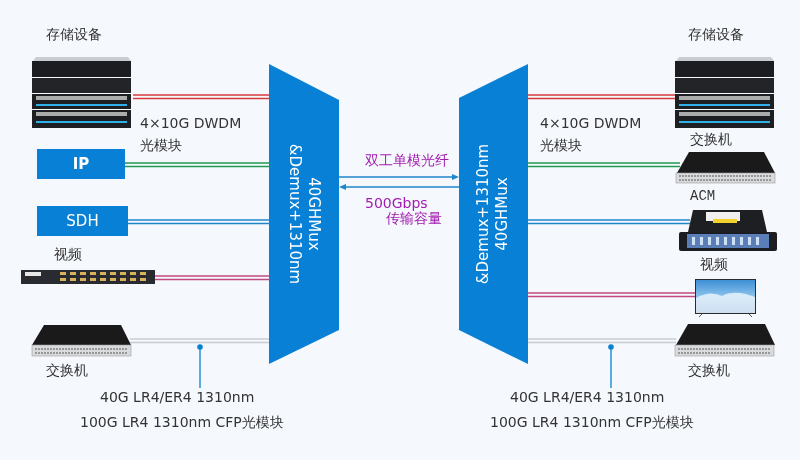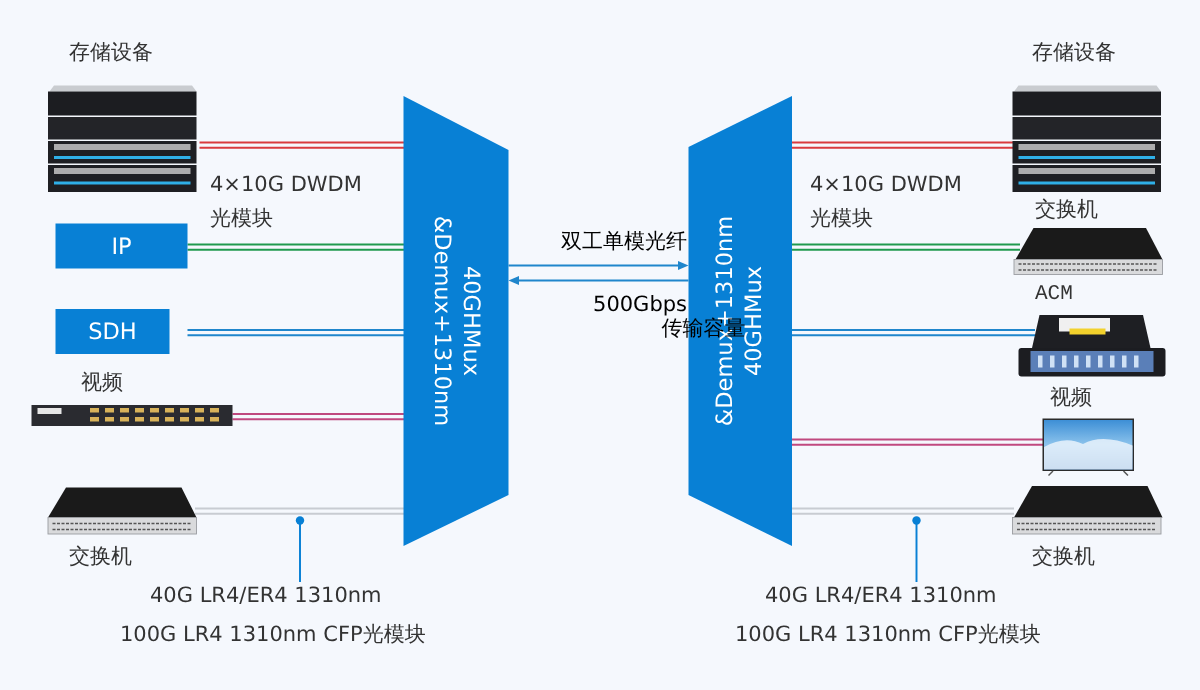--- a/index.html
+++ b/index.html
@@ -3,21 +3,21 @@
 <meta charset="utf-8">
 <style>
   html, body { margin:0; padding:0; }
   body { width:800px; height:460px; background:#f5f8fd; position:relative; overflow:hidden;
          font-family:"DejaVu Sans","Liberation Sans",sans-serif; color:#333; }
   .lbl { position:absolute; font-size:14px; color:#333; white-space:nowrap; }
   .box { position:absolute; background:#0880d5; color:#fff; font-size:15px;
          display:flex; align-items:center; justify-content:center; }
   svg.diagram { position:absolute; left:0; top:0; }
   .vtext { position:absolute; color:#fff; font-size:15px; line-height:19px; white-space:nowrap; text-align:center; }
-  .midtext { position:absolute; font-size:14px; color:#000000; text-align:right; white-space:nowrap; }
+  .midtext { position:absolute; font-size:14px; color:#a21caf; text-align:left; white-space:nowrap;margin-left:25px; }
 </style>
 </head>
 <body>
 
 <svg class="diagram" width="800" height="460" viewBox="0 0 800 460">
 
   <g>
     <line x1="133" y1="95" x2="270" y2="95" stroke="#d93a3e" stroke-width="1.3"></line>
     <line x1="133" y1="98.5" x2="270" y2="98.5" stroke="#d93a3e" stroke-width="1.3"></line>
   </g>
@@ -189,22 +189,22 @@
     <rect x="675" y="345" width="99" height="11" fill="#d9dadc" stroke="#9a9ca0" stroke-width="0.6"></rect>
     <line x1="678" y1="349" x2="771" y2="349" stroke="#555" stroke-width="1" stroke-dasharray="2,1"></line>
     <line x1="678" y1="353" x2="771" y2="353" stroke="#555" stroke-width="1" stroke-dasharray="2,1"></line>
   </g>
 </svg>
 
 <div class="lbl" style="left:46px; top:26px; width:72px;">存储设备</div>
 <div class="lbl" style="left:140px; top:115px; width:120px;">4×10G DWDM</div>
 <div class="lbl" style="left:140px; top:137px; width:120px;">光模块</div>
 
-<div class="box" style="left:37px; top:149px; width:88px; height:30px;">IP</div>
-<div class="box" style="left:37px; top:206px; width:76px; height:30px;">SDH</div>
+<div class="box" style="left:37px; top:149px; width:88px; height:30px;font-weight:bold;">IP</div>
+<div class="box" style="left:37px; top:206px; width:91px; height:30px;">SDH</div>
 
 <div class="lbl" style="left:54px; top:246px; width:50px;">视频</div>
 <div class="lbl" style="left:46px; top:362px; width:70px;">交换机</div>
 
 <div class="lbl" style="left:100px; top:389px; width:200px;">40G LR4/ER4 1310nm</div>
 <div class="lbl" style="left:80px; top:414px; width:240px;">100G LR4 1310nm CFP光模块</div>
 
 <div class="vtext" style="left:304px; top:214px; transform:translate(-50%,-50%) rotate(90deg);">
   <div>40GHMux</div>
   <div>&amp;Demux+1310nm</div>

